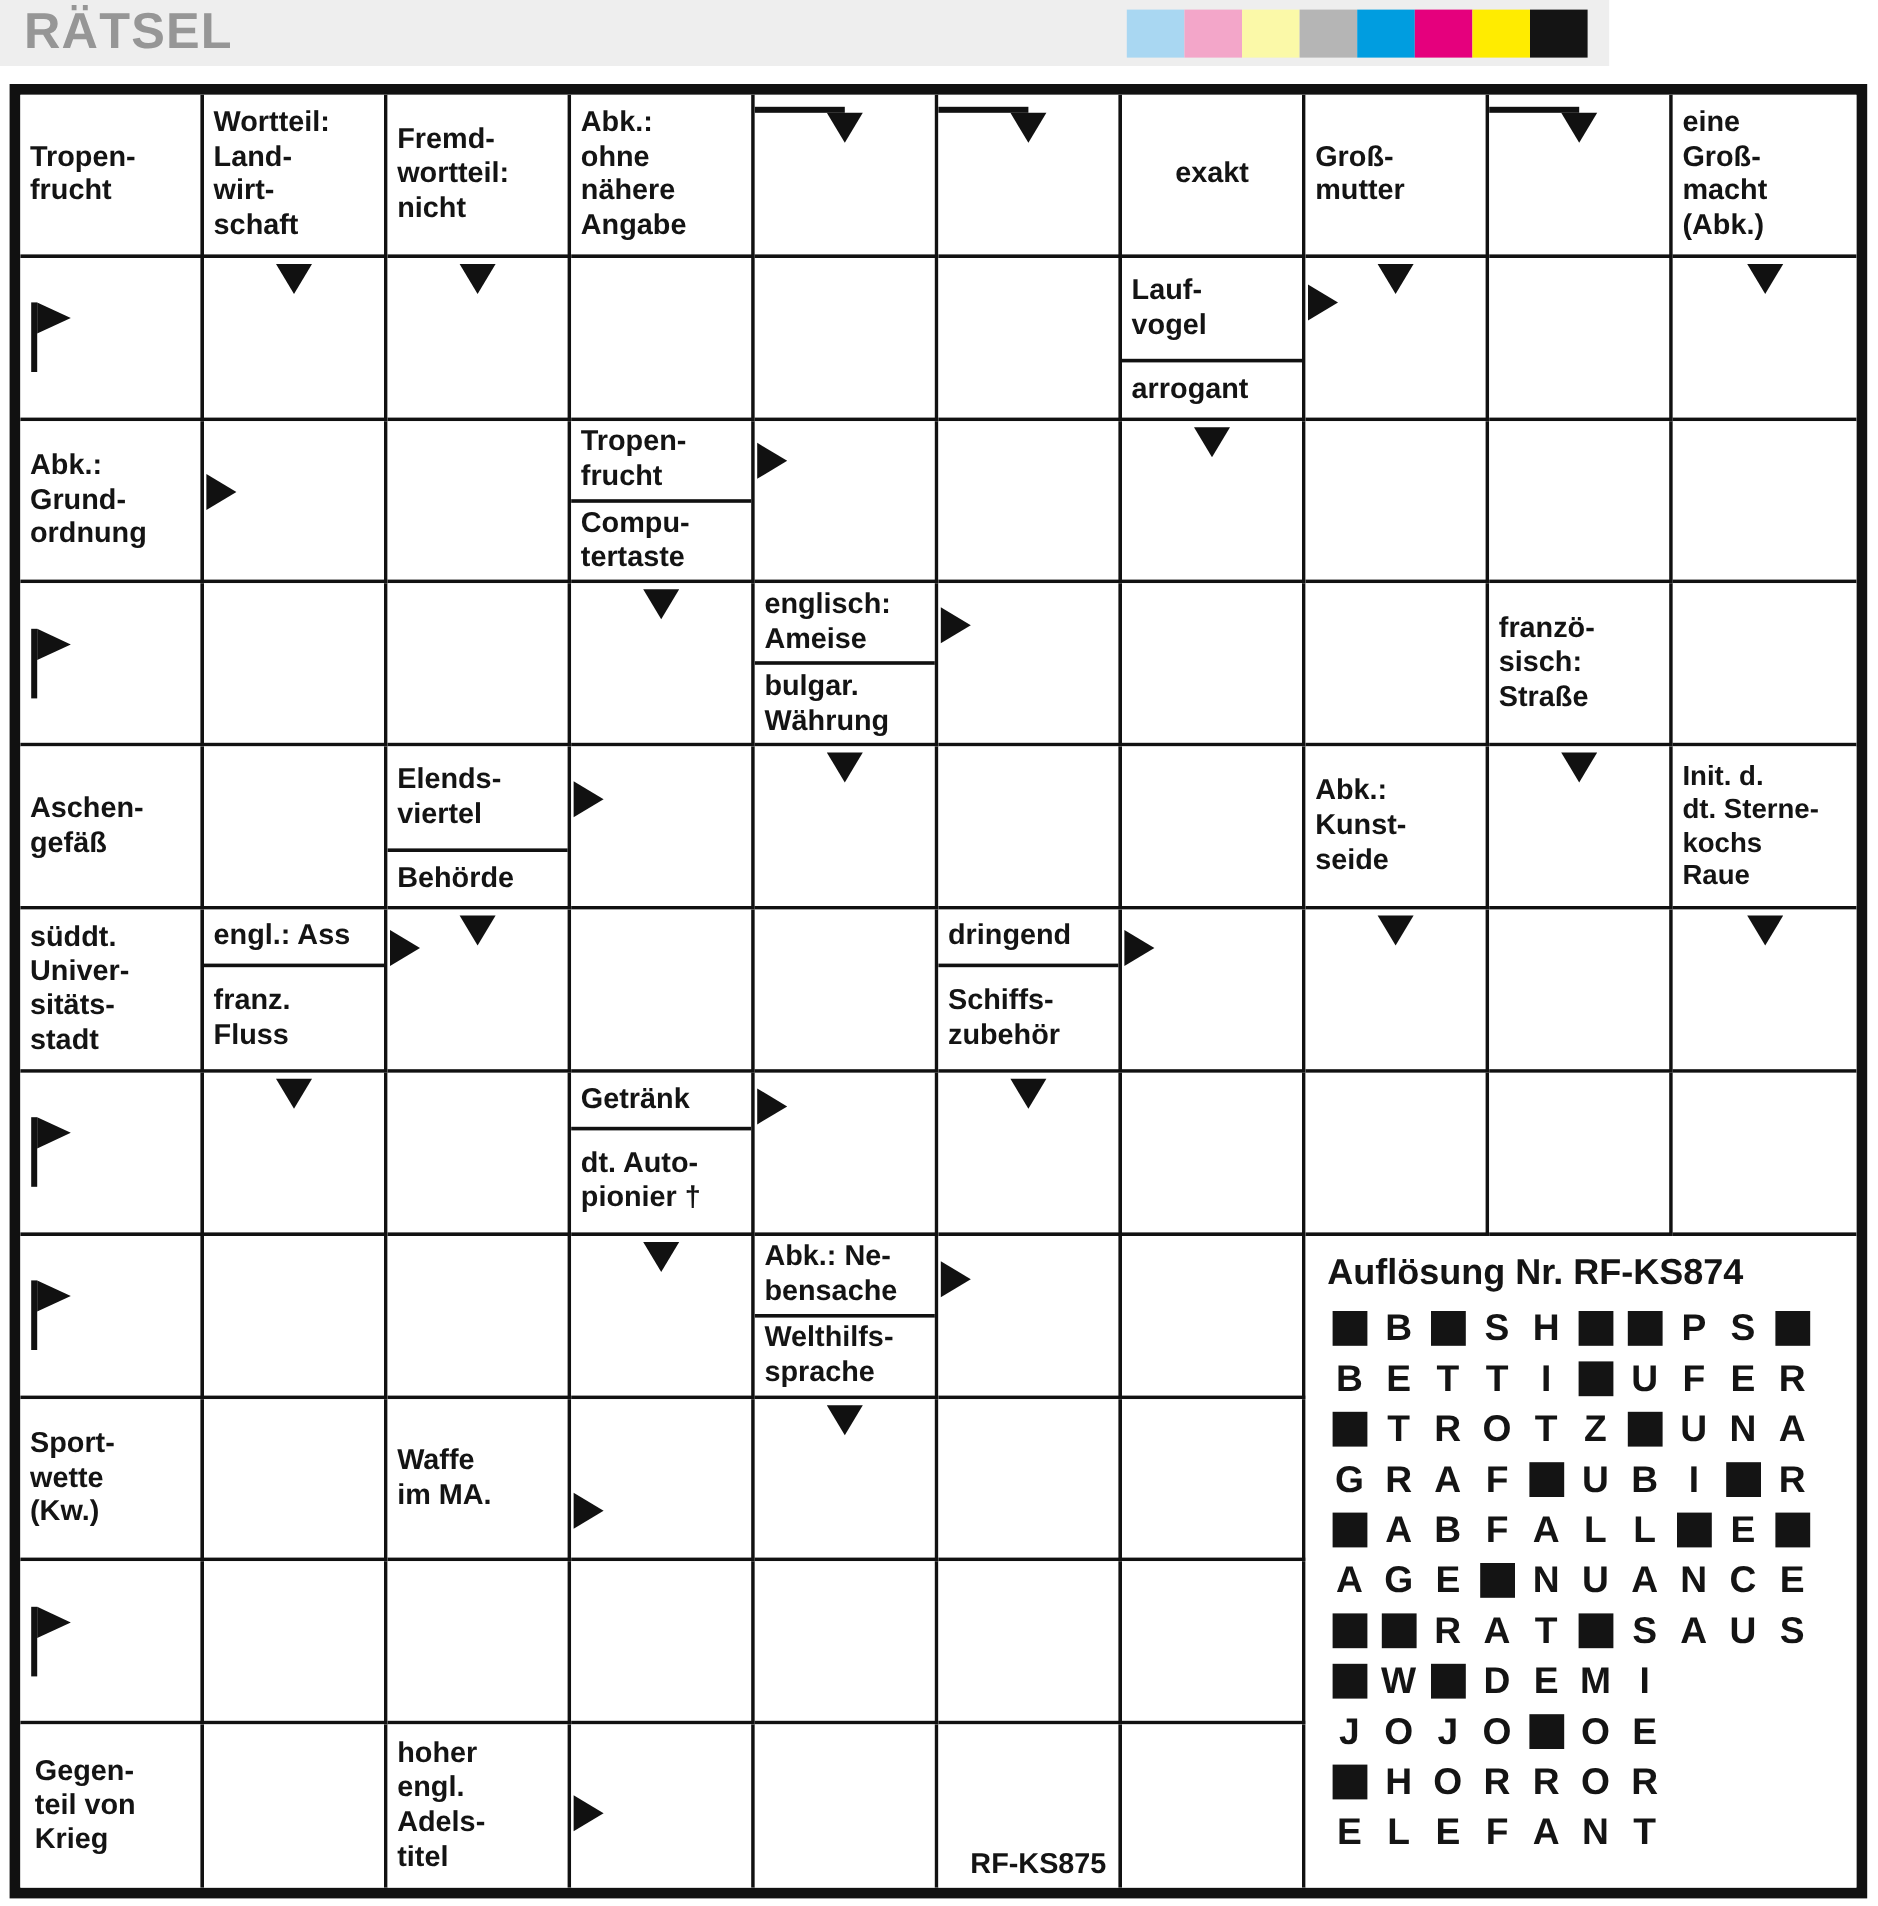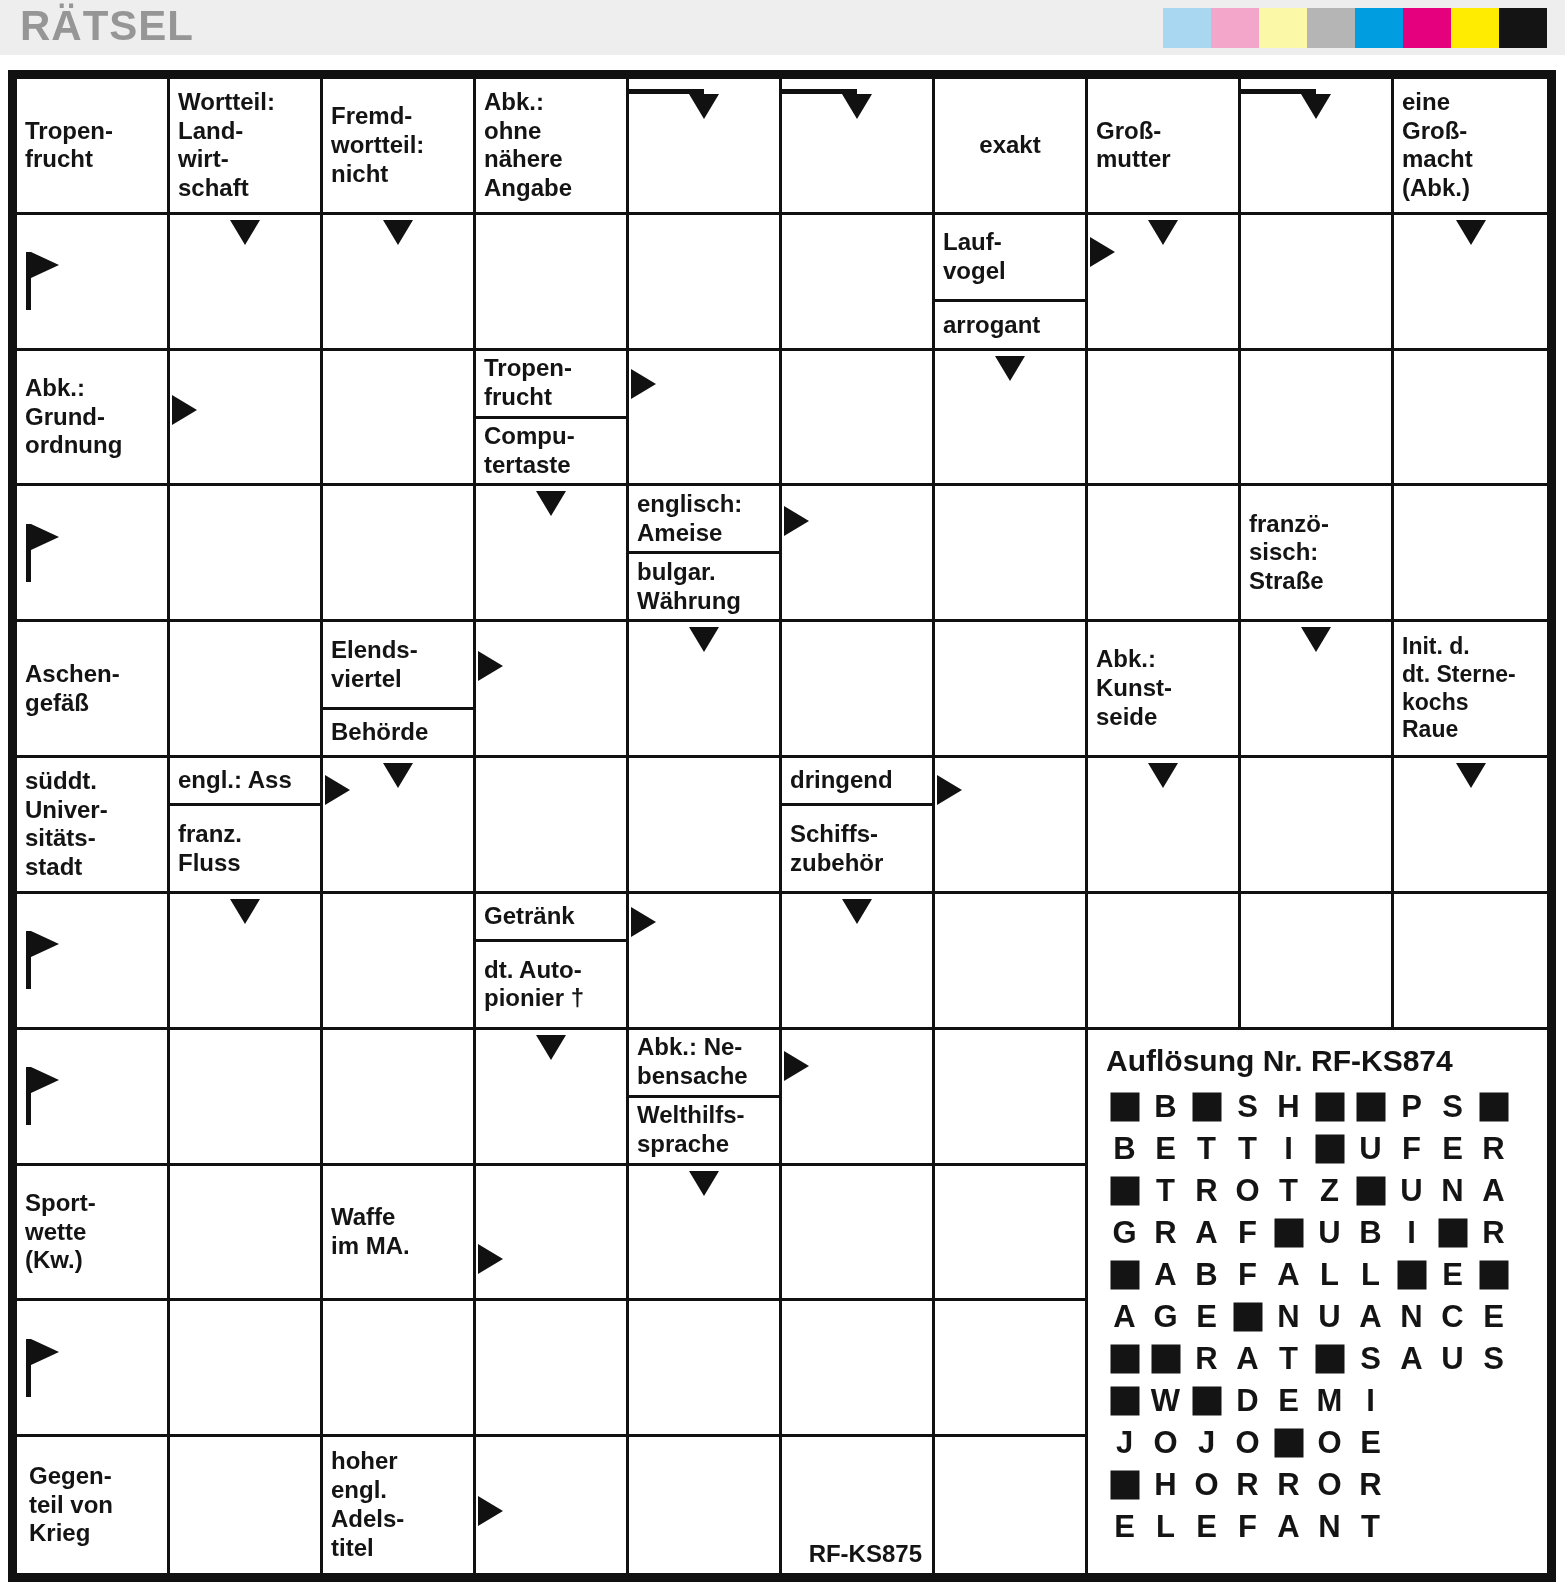--- a/index.html
+++ b/index.html
@@ -3,21 +3,21 @@
 <meta charset="utf-8">
 <style>
   * { box-sizing: border-box; margin: 0; padding: 0; }
   html, body { background: #fff; }
   body {
     width: 1565px; height: 1588px; position: relative; overflow: hidden;
     font-family: "Liberation Sans", sans-serif;
   }
 
   
-  .header { position: absolute; left: 0; top: 0; width: 1565px; height: 55px; background: #eeeeee; }
+  .header { position: absolute; left: 0; top: 0; width: 1341px; height: 55px; background: #eeeeee; }
   .title {
     position: absolute; left: 20px; top: 2px;
     font-size: 42px; font-weight: bold; color: #969696; letter-spacing: 1px;
   }
   .colorbar { position: absolute; top: 8px; right: 18px; height: 40px; display: flex; }
   .swatch { width: 48px; height: 40px; }
 
   
   .grid-wrap {
     position: absolute; left: 8px; top: 70px;

